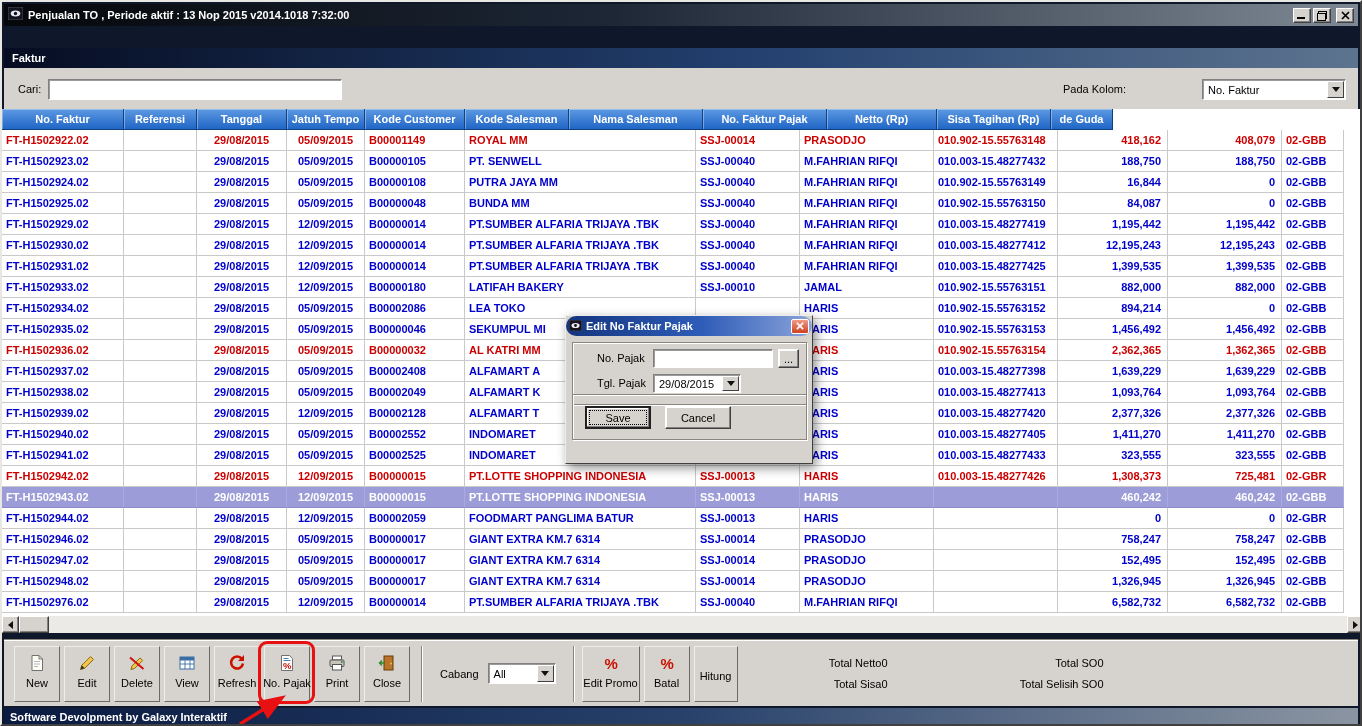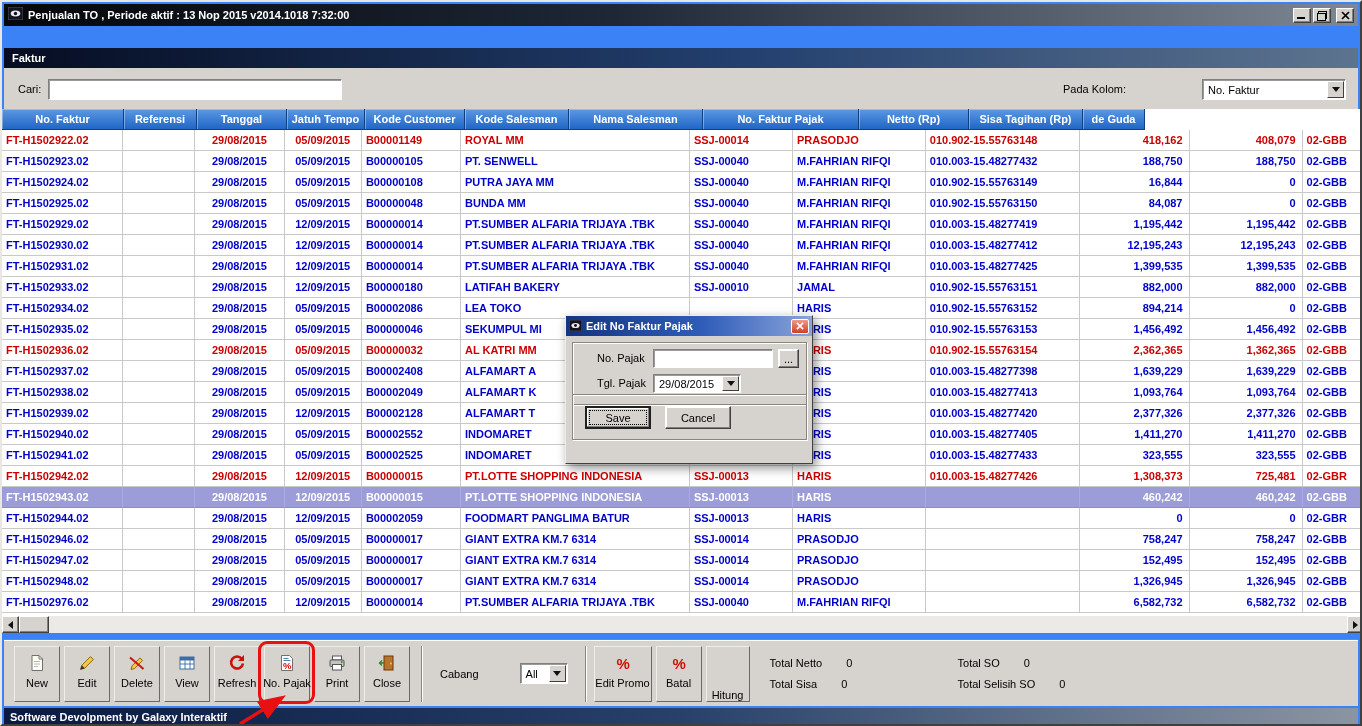--- a/index.html
+++ b/index.html
@@ -1,17 +1,17 @@
 <!DOCTYPE html>
 <html><head>
 <meta charset="utf-8">
 <style>
   * { margin:0; padding:0; box-sizing:border-box; font-family:"Liberation Sans","DejaVu Sans",sans-serif; }
   html,body { width:1362px; height:726px; overflow:hidden; background:#808080; }
-  .window { position:relative; width:1362px; height:726px; background:#3b82f6;
+  .window { position:relative; width:1362px; height:726px; background:#0f172a;
             border:2px solid; border-color:#e9e7e2 #404040 #404040 #e9e7e2; overflow:hidden; }
 
   
   .titlebar { position:absolute; left:2px; top:2px; right:2px; height:22px;
     background:linear-gradient(90deg,#05070a 0%,#1d2736 45%,#7e8894 100%);
     display:flex; align-items:center; padding:0 4px; }
   .title-text { color:#fff; font-size:11px; font-weight:bold; margin-left:5px; flex:1;
     white-space:nowrap; overflow:hidden; }
   .winbtn { width:18px; height:15px; background:#d6d3ce; border:1px solid;
     border-color:#fff #404040 #404040 #fff; box-shadow:inset -1px -1px 0 #808080;
@@ -54,21 +54,21 @@
     border-right:1px solid #10407f; border-bottom:1px solid #10407f;
     box-shadow:inset 1px 1px 0 rgba(255,255,255,.35); }
   .tr { display:flex; height:21px; background:#fff; }
   .td { font-size:11px; font-weight:bold; display:flex; align-items:center; padding:0 4px;
     border-right:1px solid #c9c9c9; border-bottom:1px solid #c9c9c9;
     overflow:hidden; white-space:nowrap; }
   .tr.blue .td { color:#0000cc; }
   .tr.red  .td { color:#cc0000; }
   .tr.selected .td { background:#9c9cd8; color:#fff; border-right-color:#aaaae0; border-bottom-color:#8c8cc8; }
   .c0{width:122px}.c1{width:73px}.c2{width:90px}.c3{width:78px}.c4{width:100px}.c5{width:231px}
-  .c6{width:104px}.c7{width:134px}.c8{width:156px}.c9{width:110px}.c10{width:114px}.c11{width:62px}
+  .c6{width:104px}.c7{width:134px}.c8{width:124px}.c9{width:110px}.c10{width:114px}.c11{width:62px}
   .td.c2,.td.c3 { justify-content:center; }
   .td.c9,.td.c10 { justify-content:flex-end; padding-right:6px; }
 
   
   .hscroll { position:absolute; left:0; top:614px; width:1362px; height:17px; background:#eceae6; }
   .scrollbtn { position:absolute; top:0; width:17px; height:17px; background:#d6d3ce; border:1px solid;
     border-color:#fff #404040 #404040 #fff; box-shadow:inset -1px -1px 0 #808080;
     display:flex; align-items:center; justify-content:center; }
   .scrollbtn.left { left:0; } .scrollbtn.right { right:0; }
   .tri-left  { width:0; height:0; border-top:4px solid transparent; border-bottom:4px solid transparent; border-right:5px solid #111; }
@@ -80,42 +80,42 @@
   .toolbar { position:absolute; left:2px; top:638px; right:2px; height:66px; background:#d6d3ce;
     border-top:1px solid #fff; box-shadow:0 -1px 0 #8a867e; display:flex; align-items:center; padding-left:10px; }
   .tbgroup { display:flex; align-items:center; }
   .tbtn { width:46px; height:56px; background:#d6d3ce; border:1px solid;
     border-color:#efede9 #6a6a6a #6a6a6a #efede9; display:flex; flex-direction:column;
     align-items:center; padding-top:7px; margin-right:4px; cursor:default; }
   .ticon { height:19px; display:flex; align-items:center; justify-content:center; }
   .tlabel { font-size:11px; color:#000; margin-top:4px; white-space:nowrap; }
   .tbtn-edit-promo { width:58px; }
   .tbtn-batal { width:46px; }
-  .tbtn-hitung { width:44px; justify-content:flex-end; padding-top:0; }
+  .tbtn-hitung { width:44px; justify-content:center; padding-top:0; }
   .vsep { width:2px; height:56px; border-left:1px solid #8a867e; border-right:1px solid #fff; margin:0 7px; }
   .cabang { display:flex; align-items:center; height:56px; padding:0 10px; }
   .cabang .lbl { margin-right:9px; }
-  .cabangcombo { width:48px; height:21px;margin-left:32px; }
+  .cabangcombo { width:68px; height:21px; }
   .totals { display:flex; margin-left:16px; }
   .totcol { display:flex; flex-direction:column; gap:9px; font-size:11px; color:#000; }
   .totcol1 { width:130px; margin-right:38px; }
   .totcol2 { width:158px;margin-left:20px; }
-  .totrow { display:flex; justify-content:flex-start;gap:24px; }
+  .totrow { display:flex; justify-content:flex-end; }
 
   
   .statusbar { position:absolute; left:2px; top:706px; right:2px; height:18px;
     background:linear-gradient(90deg,#0a1a40 0%,#27416b 50%,#8b95a2 100%);
     color:#fff; font-size:11px; font-weight:bold; display:flex; align-items:center; padding-left:6px; }
 
   
   .dialog { position:absolute; left:563px; top:313px; width:248px; height:149px; background:#d6d3ce;
     border:1px solid; border-color:#efede9 #404040 #404040 #efede9;
     box-shadow:3px 4px 10px rgba(0,0,0,.45); z-index:50; }
   .dlg-title { height:20px; background:linear-gradient(90deg,#14357f 0%,#2e5cb8 55%,#8ba4da 100%);
-    display:flex; align-items:center; padding:0 3px; }
+    display:flex; align-items:center; padding:0 3px;border-radius:10px; }
   .dlg-title-text { color:#fff; font-size:11px; font-weight:bold; margin-left:4px; flex:1; }
   .dlg-close { width:18px; height:15px; background:linear-gradient(#f09a86,#cf4024);
     border:1px solid #fff; border-radius:2px; display:flex; align-items:center; justify-content:center; }
   .dlg-group { position:absolute; border:1px solid #8a867e; box-shadow:inset 1px 1px 0 #fff, 1px 1px 0 #fff; }
   .dlg-fields { left:6px; top:26px; width:235px; height:63px; }
   .dlg-btns { left:6px; top:78px; width:235px; height:46px; }
   .dlg-label1 { position:absolute; left:24px; top:9px; }
   .dlg-label2 { position:absolute; left:24px; top:34px; }
   .dlg-input { position:absolute; left:80px; top:6px; width:120px; height:19px; }
   .browse { position:absolute; left:205px; top:6px; width:21px; height:19px; font-size:10px; line-height:8px; }

